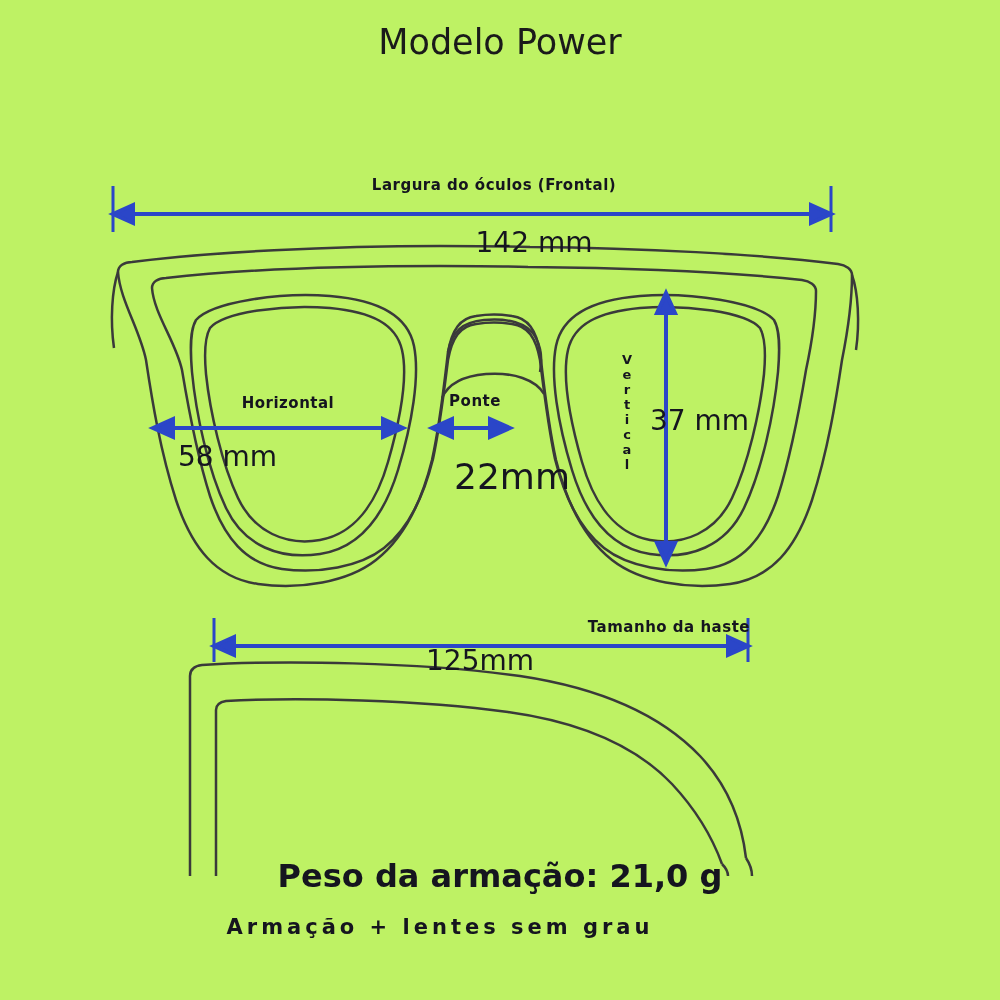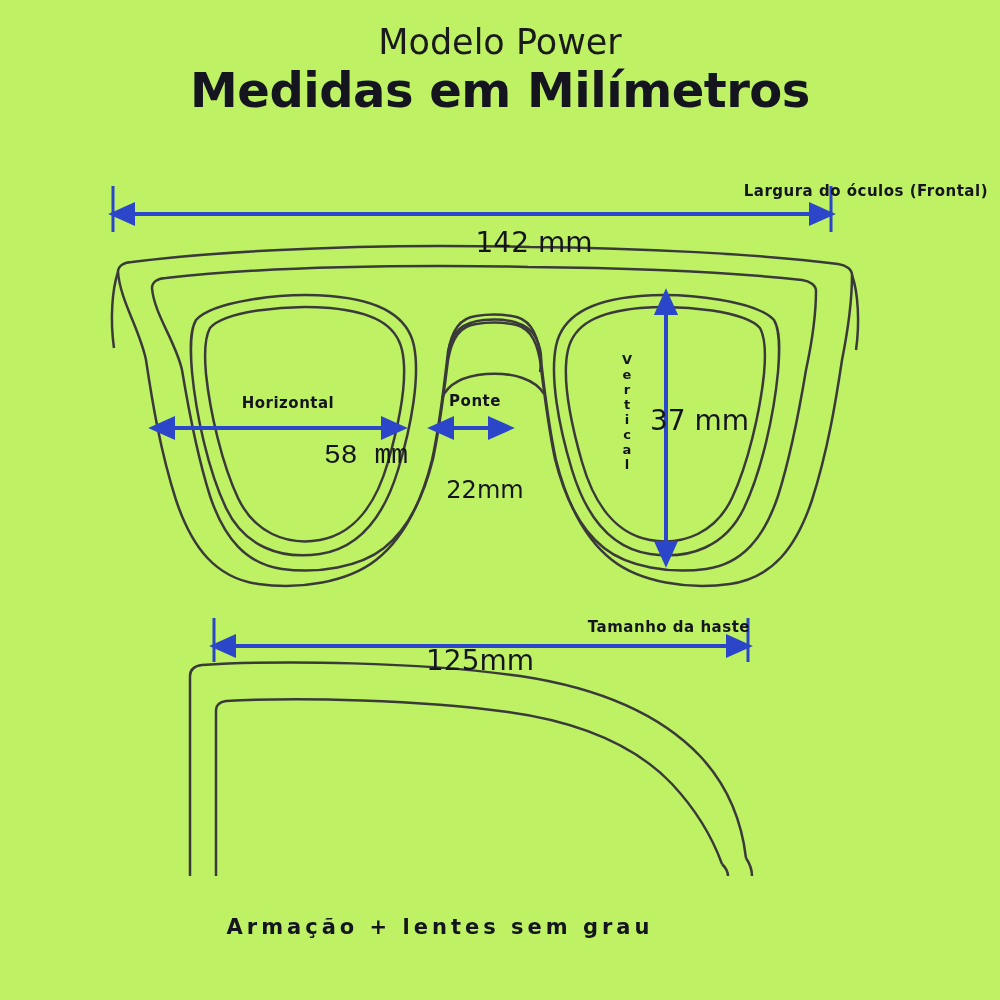--- a/index.html
+++ b/index.html
@@ -66,28 +66,28 @@
   .vertical-label {
     font-family: "DejaVu Sans", sans-serif;
     color: #15151f;
     font-size: 13px;
     font-weight: bold;
     line-height: 15px;
     text-align: center;
     width: 14px;
   }
 
-  #label-frontal { top: 182px; left: 0; width: 988px; text-align: right; }
+  #label-frontal { top: 176px; left: 0; width: 988px; text-align: center; }
   #value-frontal { top: 226px; left: 12px; width: 1000px; text-align: center; font-size: 28px; padding-left: 22px; }
 
   #label-horizontal { top: 394px; left: 178px; width: 220px; text-align: center; }
-  #value-horizontal { top: 440px; left: 188px; width: 220px; text-align: right; font-size: 28px; font-family: Liberation Mono, monospace; }
+  #value-horizontal { top: 440px; left: 178px; width: 220px; text-align: left; font-size: 28px; }
 
   #label-ponte { top: 392px; left: 420px; width: 110px; text-align: center; }
-  #value-ponte { top: 476px; left: 400px; width: 170px; text-align: center; font-size: 24px; }
+  #value-ponte { top: 456px; left: 400px; width: 170px; text-align: right; font-size: 36px; }
 
   #label-vertical { top: 352px; left: 620px; }
   #value-vertical { top: 404px; left: 650px; font-size: 28px; }
 
   #label-haste { top: 618px; left: 210px; width: 540px; text-align: right; }
   #value-haste { top: 644px; left: 210px; width: 540px; text-align: center; font-size: 28px; }
 
   #weight-line {
     top: 857px; left: 0; width: 1000px; text-align: center;
     font-size: 32px; font-weight: bold; color: #15151f;
@@ -97,21 +97,20 @@
     font-size: 21px; font-weight: bold; color: #15151f;
     letter-spacing: 4px;
   }
 </style>
 </head>
 <body>
 
 <div id="page" class="abs">
 
   <div id="model-title" class="abs">Modelo Power</div>
-  <div id="main-title" class="abs">Medidas em Milímetros</div>
 
   <svg id="drawing" class="abs" viewBox="0 0 1000 1000">
 
     <g fill="none" stroke="#3a3a3a" stroke-width="2.5" stroke-linejoin="round">
 
       <path d="M118,272
                C118,266 124,262 132,262
                C210,252 330,246 440,246
                C470,246 500,246 530,247
                C640,248 760,254 838,264
@@ -259,15 +258,16 @@
       <div>i</div>
       <div>c</div>
       <div>a</div>
       <div>l</div>
     </div>
   <div id="value-vertical" class="abs dim-label">37 mm</div>
 
   <div id="label-haste" class="abs small-label">Tamanho da haste</div>
   <div id="value-haste" class="abs dim-label">125mm</div>
 
+  <div id="weight-line" class="abs">Peso da armação: 21,0 g</div>
   <div id="footnote-line" class="abs">Armação + lentes sem grau</div>
 
 </div>
 
 </body></html>

